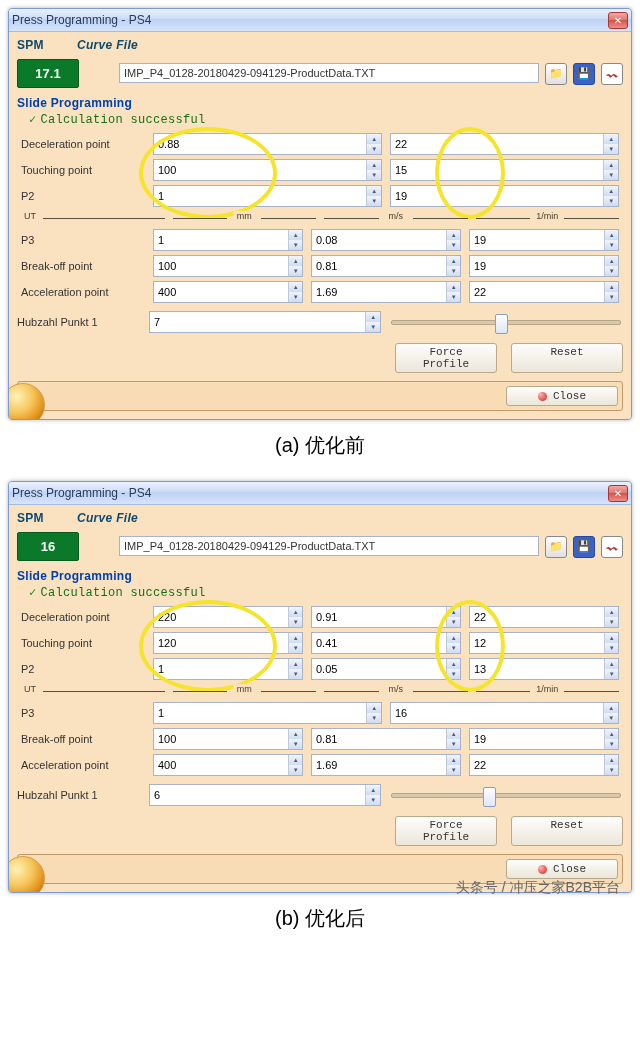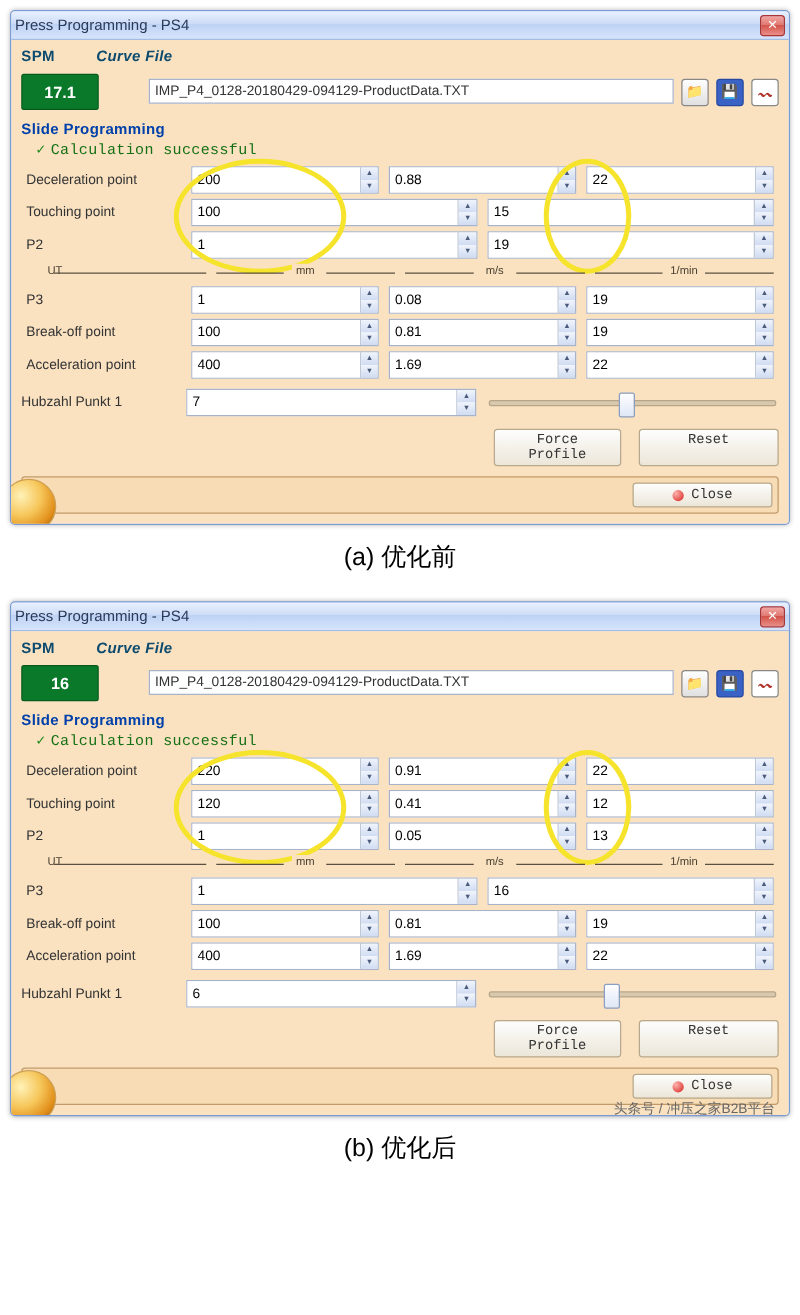--- a/index.html
+++ b/index.html
@@ -15,21 +15,21 @@
   }
   .caption {
     text-align: center;
     font-size: 20px;
     padding: 8px 0 14px 0;
     color: #000;
   }
   .attribution {
     position: absolute;
     right: 20px;
-    font-size: 11px;
+    font-size: 14px;
     color: #666;
     margin-top: -26px;
   }
 
   
   .window {
     border: 1px solid #7a9bd4;
     border-radius: 4px;
     overflow: hidden;
     box-shadow: 0 0 4px rgba(0,0,0,.3);
@@ -209,21 +209,21 @@
     font-size: 9px;
     color: #4a4030;
     padding: 0 3px;
     background: #fae2c1;
   }
   .unit-seg .line-l, .unit-seg .line-r {
     position:absolute; top:50%; height:1px; background:#5a5040;
   }
   .unit-seg .line-l { left:0; right:62%; }
   .unit-seg .line-r { left:62%; right:0; }
-  .ut-seg span { left: 14px; transform:none; }
+  .ut-seg span { left: 0; transform:none; }
   .ut-seg .line-l { left: 22px; right:0;}
 
   .bottom-row {
     margin-top: 8px;
     display: flex;
     align-items: center;
     gap: 8px;
   }
   .hubzahl-lbl { width: 124px; font-size: 11px; color: #333; }
   .hub-spin { width: 88px; }
@@ -345,27 +345,20 @@
       </div>
 
       <div class="param-area">
 
         <div class="hl" style="left:122px; top:-6px; width:130px; height:84px;"></div>
         <div class="hl" style="left:418px; top:-6px; width:62px; height:84px;"></div>
 
         <div class="param-row">
           <div class="param-label">Deceleration point</div>
           <div class="spin">
-              <input value="200" style="">
-              <div class="arrows">
-                <button>▲</button>
-                <button>▼</button>
-              </div>
-            </div>
-          <div class="spin">
               <input value="0.88" style="">
               <div class="arrows">
                 <button>▲</button>
                 <button>▼</button>
               </div>
             </div>
           <div class="spin">
               <input value="22" style="">
               <div class="arrows">
                 <button>▲</button>

